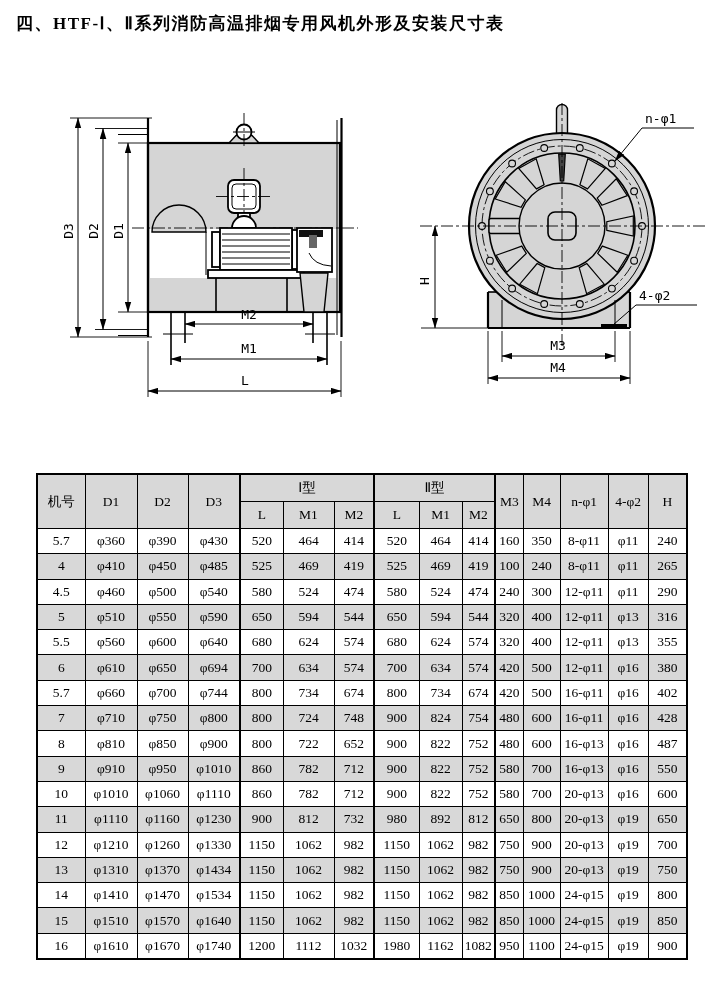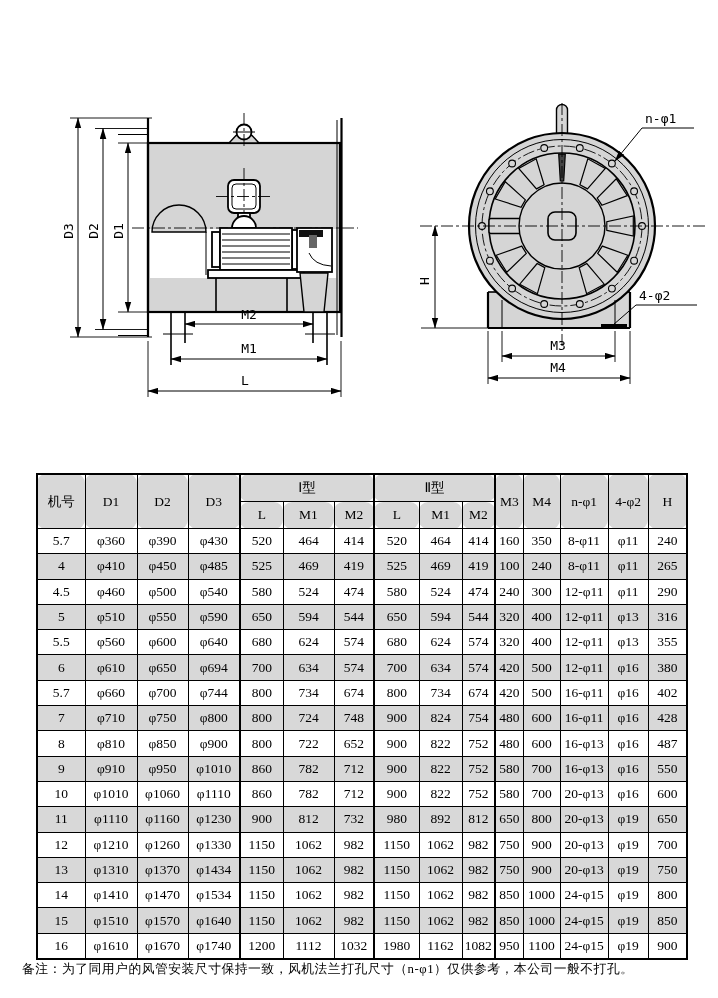--- a/index.html
+++ b/index.html
@@ -18,30 +18,31 @@
   .cl{stroke:#000;fill:none;stroke-width:0.9;stroke-dasharray:12 3 3 3;}
   .dim{stroke:#000;fill:none;stroke-width:1;}
   .ext{stroke:#000;fill:none;stroke-width:0.9;}
   .cadtxt{font-family:"DejaVu Sans Mono",monospace;font-size:13px;fill:#000;}
   
   .dimtable{position:absolute;left:36px;top:473px;width:650px;border-collapse:collapse;
             table-layout:fixed;text-align:center;font-size:13.5px;}
   .dimtable,table.dimtable{border:2px solid #000;}
   .dimtable th,.dimtable td{border:1px solid #000;padding:0;font-weight:normal;
             height:24.3px;overflow:hidden;white-space:nowrap;}
-  .dimtable thead th{background:#d8d8d8;height:26px;border-radius:9px;}
+  .dimtable thead th{background:#d8d8d8;height:26px;}
   .dimtable tbody tr.alt td{background:#d8d8d8;}
   .thickL{border-left:2px solid #000 !important;}
   .note{position:absolute;left:22px;top:961px;font-size:12.8px;letter-spacing:0.5px;}
 </style>
 </head>
 <body>
 
 <div class="page">
 
+  <div class="title">四、HTF-Ⅰ、Ⅱ系列消防高温排烟专用风机外形及安装尺寸表</div>
 
   <svg class="drawings" width="718" height="385" viewBox="0 0 718 385">
     <defs>
       <marker id="ah" viewBox="0 0 10 6" refX="9.5" refY="3" markerWidth="11" markerHeight="7" orient="auto-start-reverse">
           <path d="M0 0 L10 3 L0 6 Z" fill="#000"></path>
         </marker>
     </defs>
 
     <g>
 
@@ -536,15 +537,14 @@
           <td>1082</td>
           <td class="thickL">950</td>
           <td>1100</td>
           <td>24-φ15</td>
           <td>φ19</td>
           <td>900</td>
         </tr>
       </tbody>
   </table>
 
-  <div class="note">备注：为了同用户的风管安装尺寸保持一致，风机法兰打孔尺寸（n-φ1）仅供参考，本公司一般不打孔。</div>
 
 </div>
 
 </body></html>

